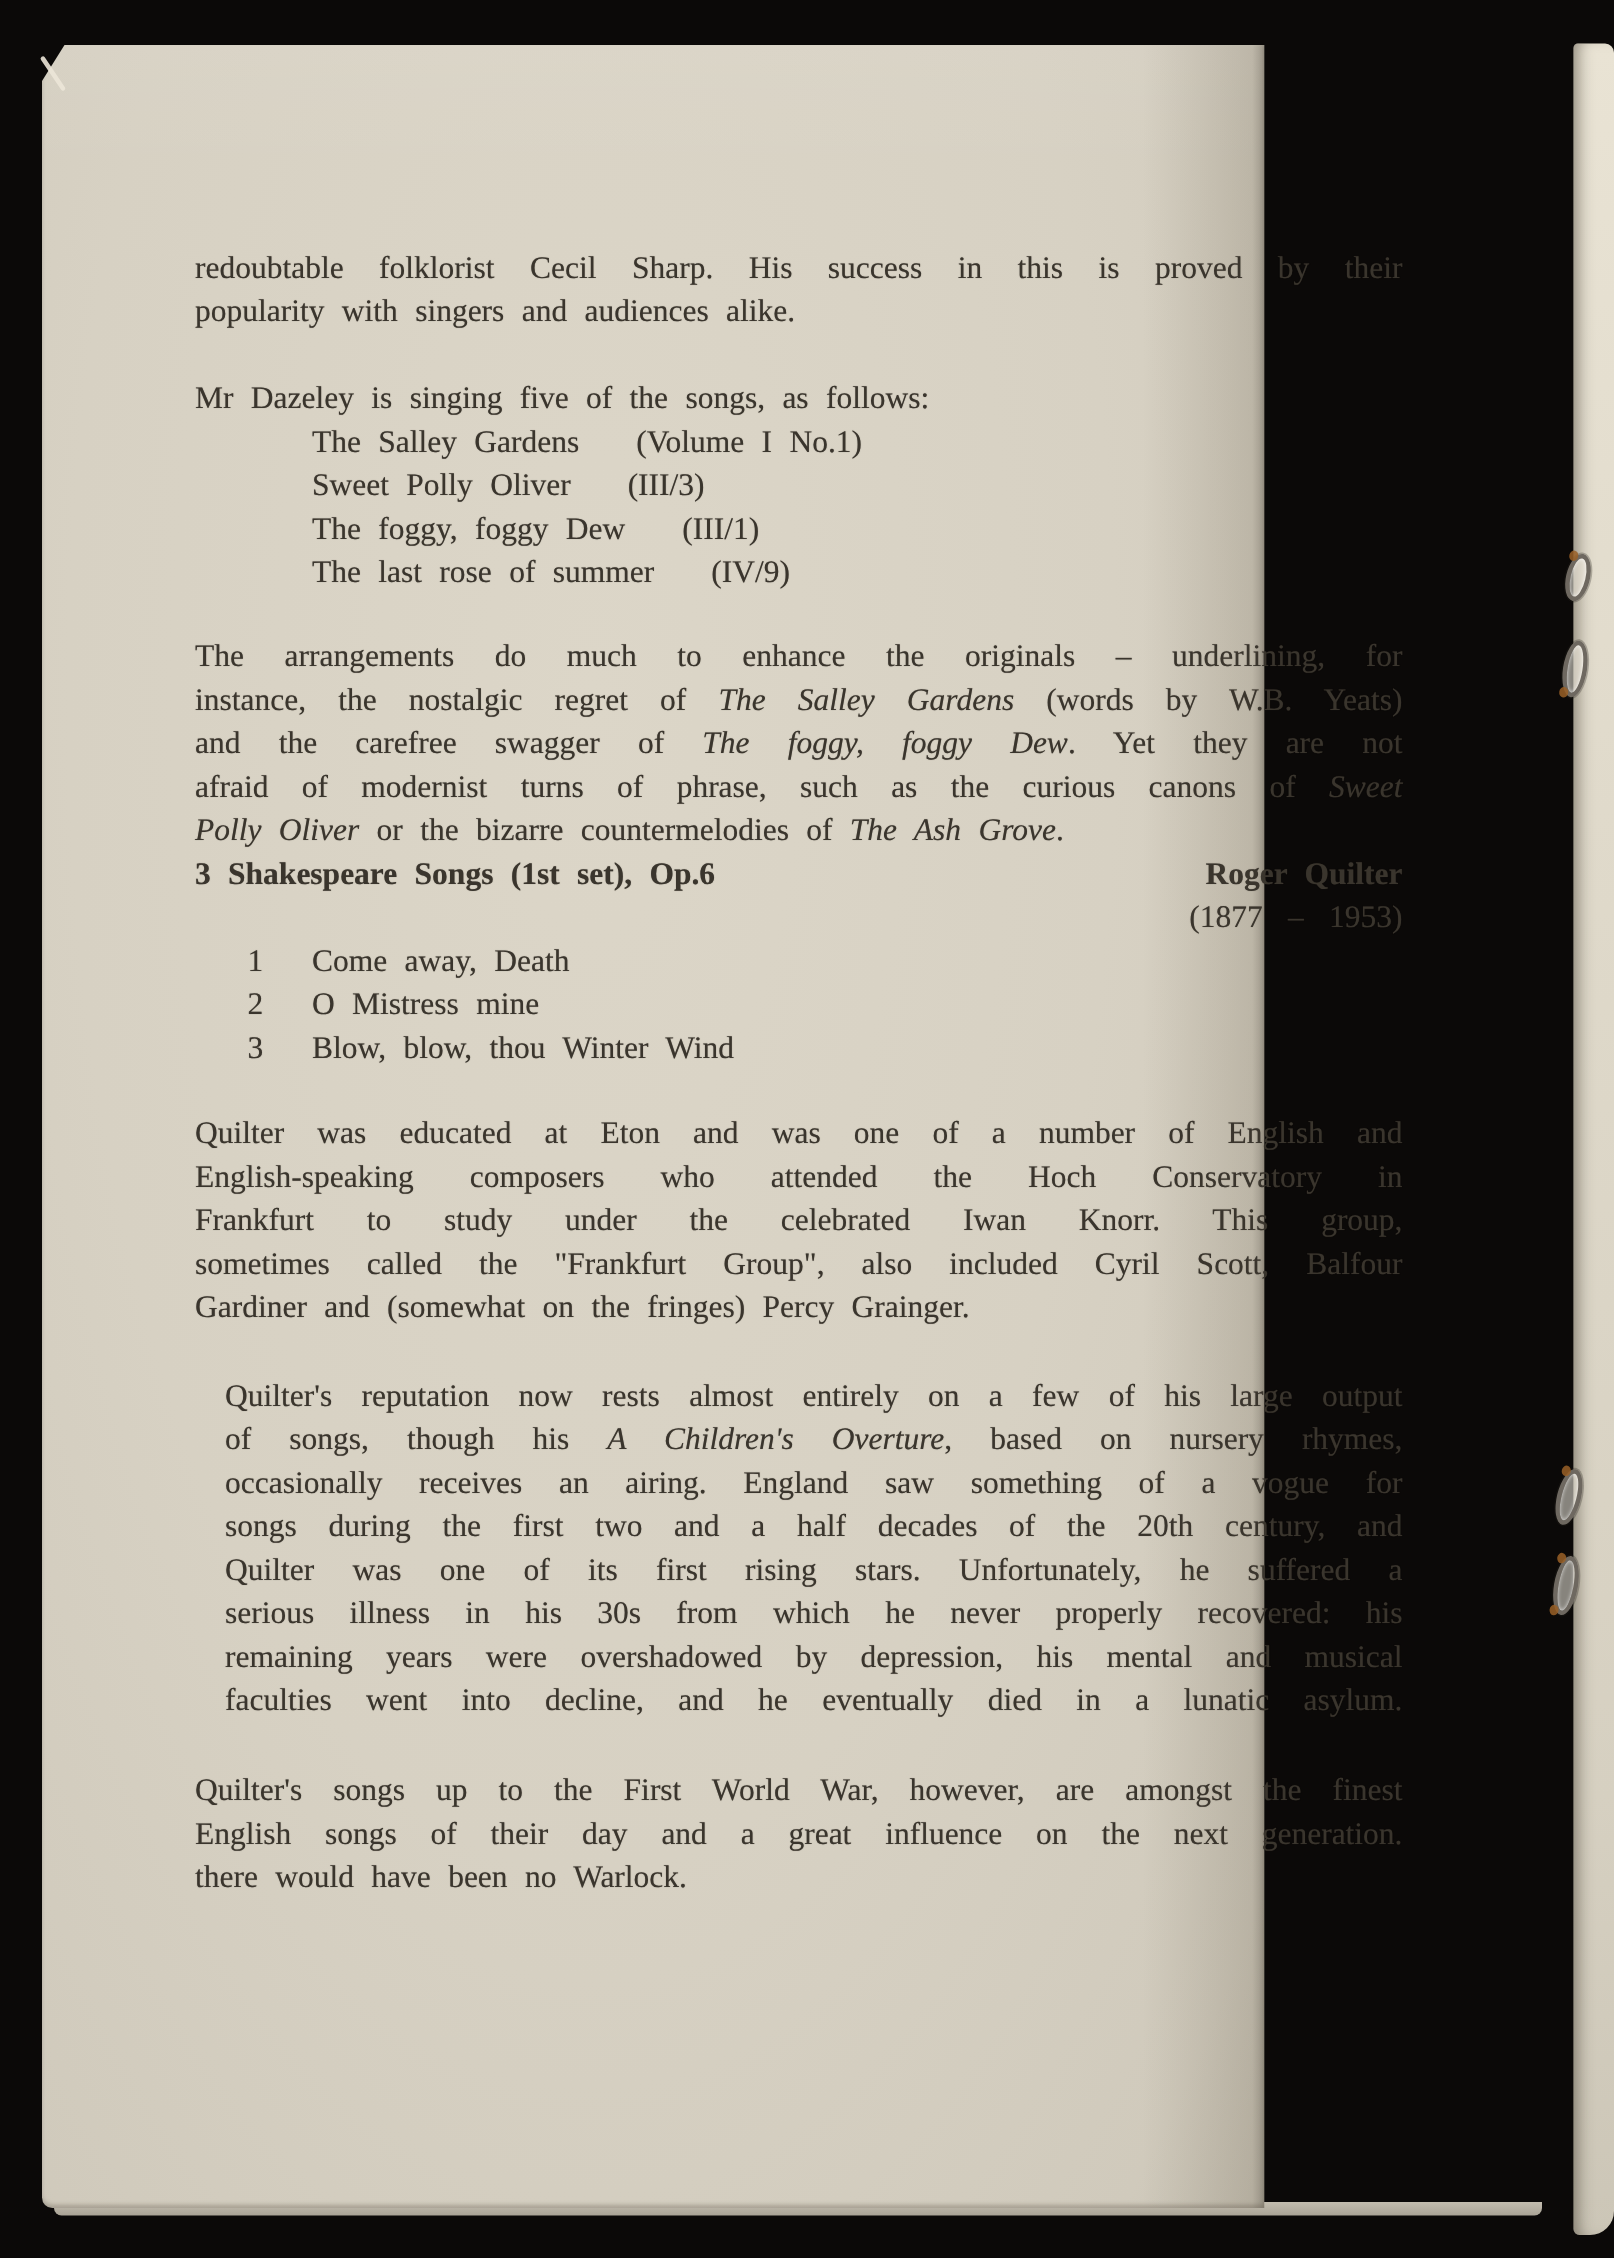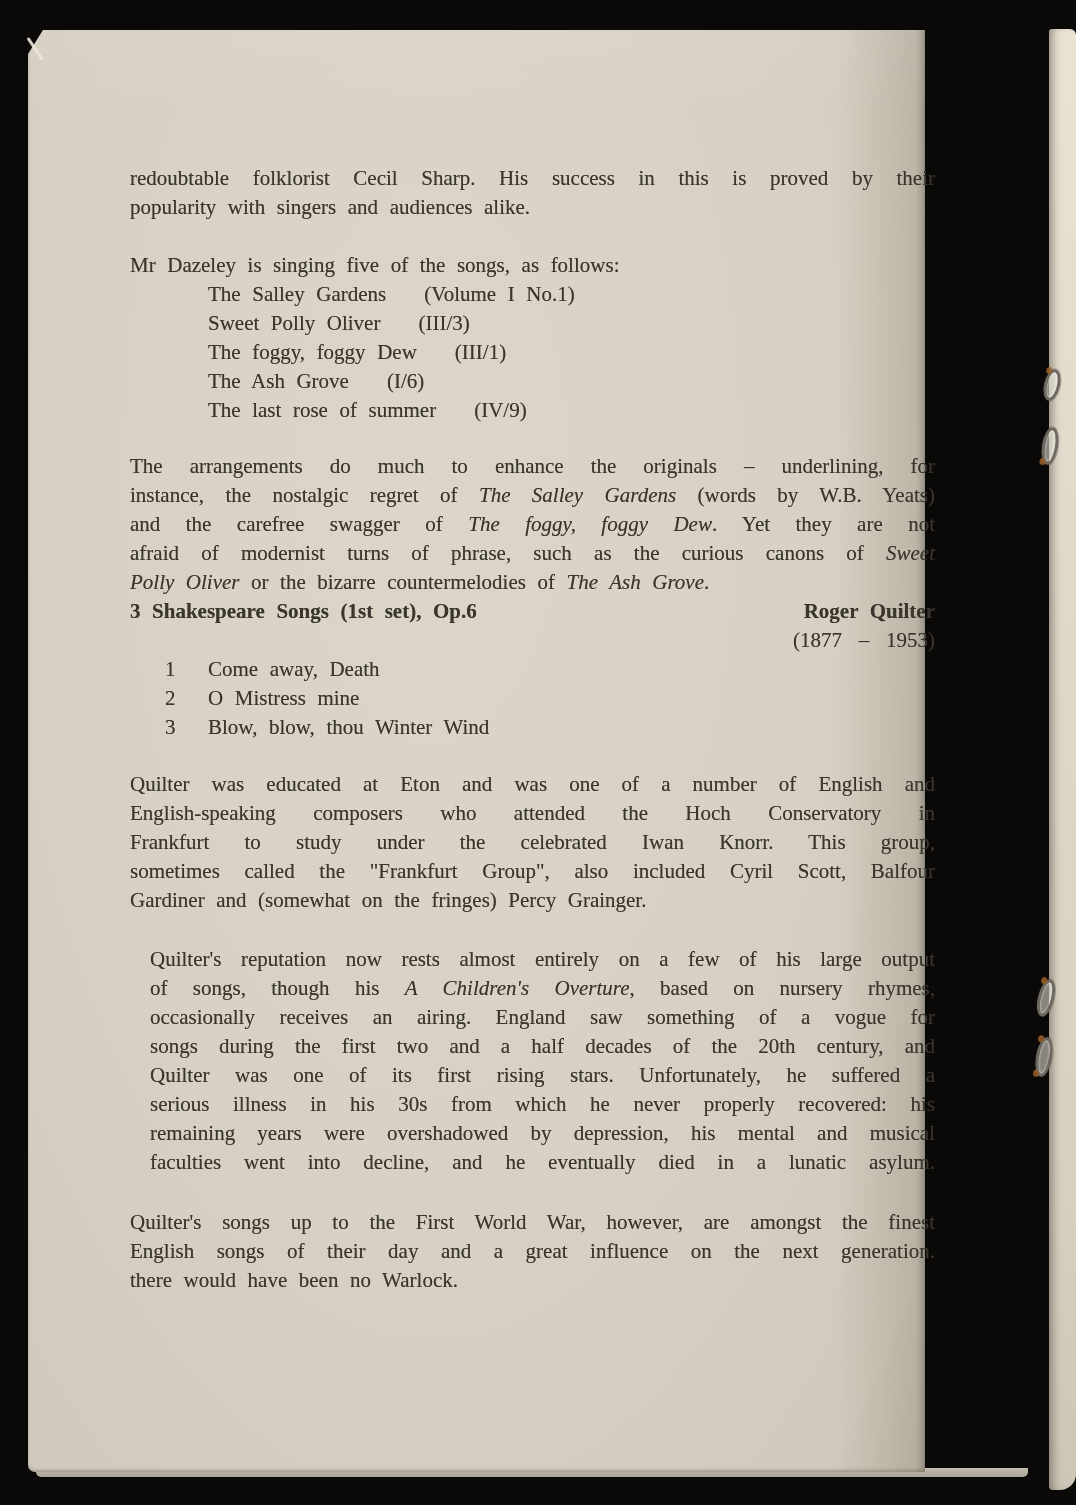--- a/index.html
+++ b/index.html
@@ -20,21 +20,21 @@
     left: 36px; top: 1468px;
     width: 992px; height: 9px;
     background: linear-gradient(180deg, #c3bdaf, #a9a396);
     border-radius: 0 0 5px 5px;
   }
 
   
   .page-main {
     position: absolute;
     left: 28px; top: 30px;
-    width: 897px; height: 1442px;
+    width: 815px; height: 1442px;
     background:
       linear-gradient(90deg, rgba(0,0,0,0) 90%, rgba(104,95,77,0.22) 99%, rgba(64,57,45,0.38) 100%),
       linear-gradient(180deg, rgba(255,255,255,0.05) 0%, rgba(0,0,0,0) 6%),
       radial-gradient(ellipse at 45% 30%, #dcd6c8 0%, #d7d1c3 55%, #d0cabc 90%, #c9c3b5 100%);
     border-radius: 3px 0 0 7px;
     box-shadow: inset 0 -2px 3px rgba(80,72,58,0.35), inset 2px 0 3px rgba(255,255,255,0.12);
   }
 
   
   .dogear-black {
@@ -144,23 +144,20 @@
         <div class="song-row">
           <span class="song-title">The Salley Gardens</span><span class="song-ref">(Volume I No.1)</span>
         </div>
         <div class="song-row">
           <span class="song-title">Sweet Polly Oliver</span><span class="song-ref">(III/3)</span>
         </div>
         <div class="song-row">
           <span class="song-title">The foggy, foggy Dew</span><span class="song-ref">(III/1)</span>
         </div>
         <div class="song-row">
-          <span class="song-title">The Ash Grove</span><span class="song-ref">(I/6)</span>
-        </div>
-        <div class="song-row">
           <span class="song-title">The last rose of summer</span><span class="song-ref">(IV/9)</span>
         </div>
       </div>
 
       <div class="para-2">
         <div class="jline">The arrangements do much to enhance the originals – underlining, for</div>
         <div class="jline">instance, the nostalgic regret of <i>The Salley Gardens</i> (words by W.B. Yeats)</div>
         <div class="jline">and the carefree swagger of <i>The foggy, foggy Dew</i>.  Yet they are not</div>
         <div class="jline">afraid of modernist turns of phrase, such as the curious canons of <i>Sweet</i></div>
         <div class="jline last"><i>Polly Oliver</i> or the bizarre countermelodies of <i>The Ash Grove</i>.</div>

